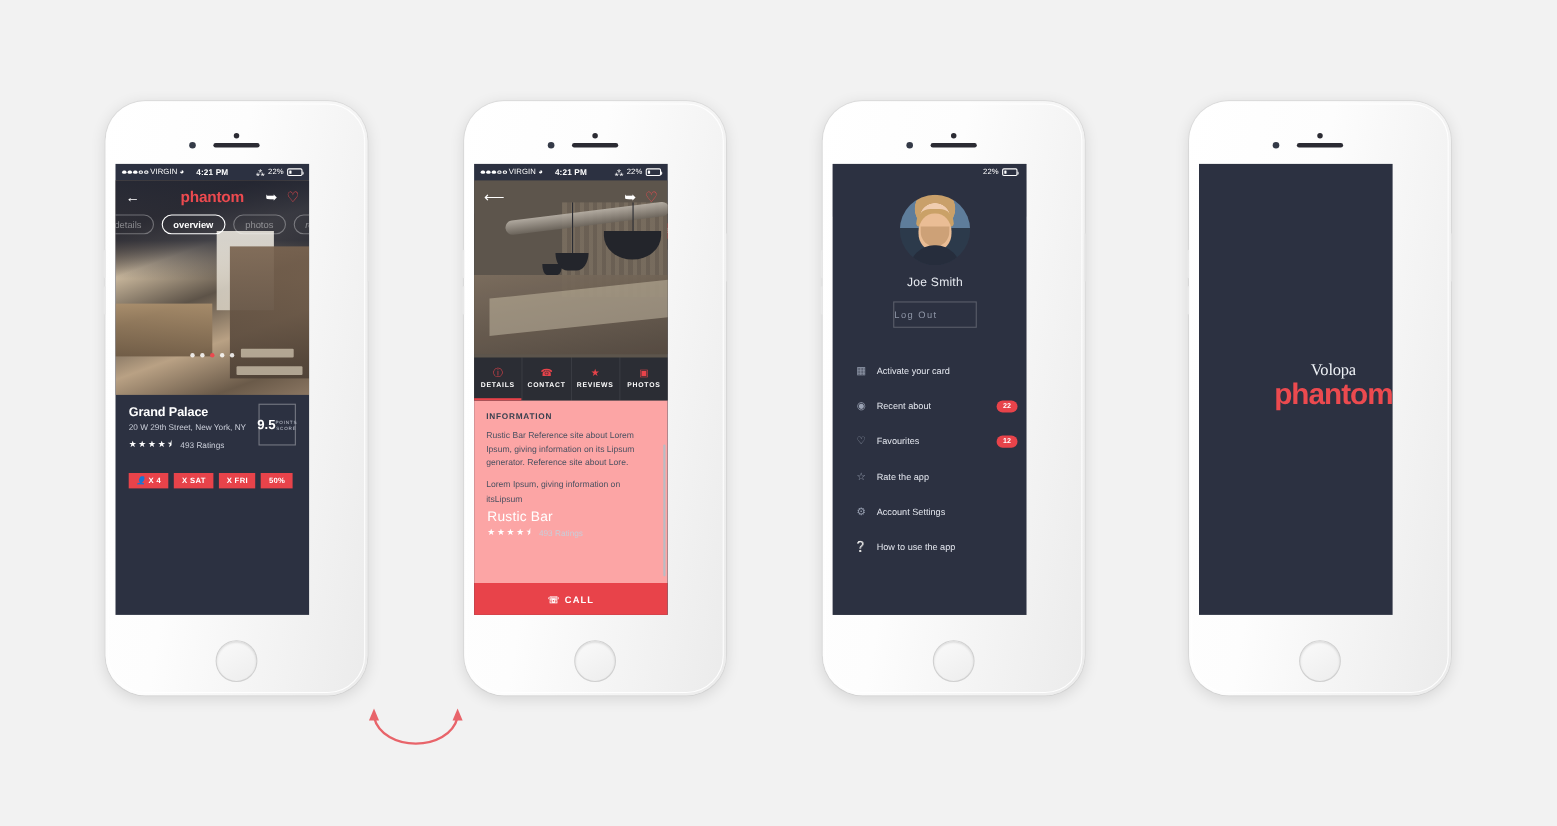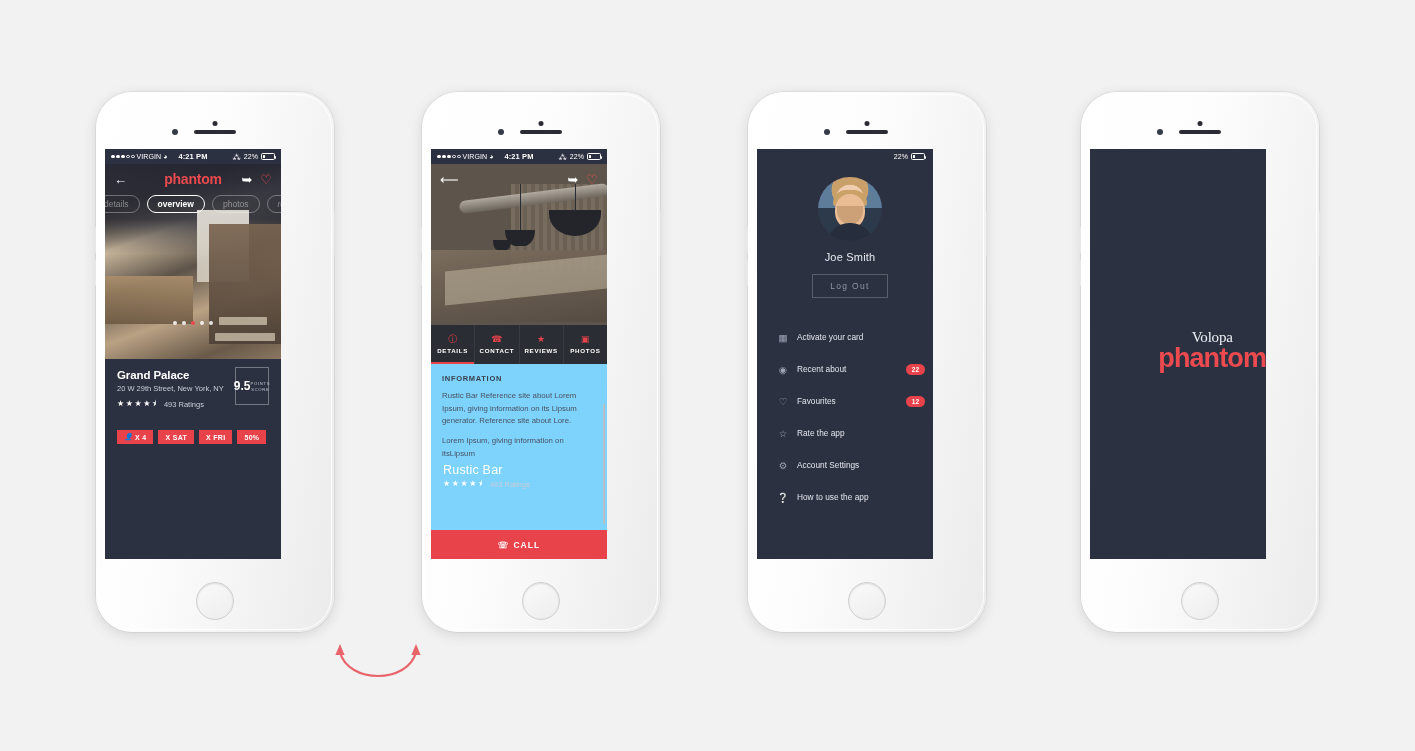--- a/index.html
+++ b/index.html
@@ -188,21 +188,21 @@
   .tab{ flex:1; display:flex; flex-direction:column; align-items:center;
         justify-content:center; gap:3px; position:relative;
         border-right:1px solid rgba(255,255,255,.07); }
   .tab:last-child{ border-right:0; }
   .tab .ti{ font-size:9px; color:#e8434a; line-height:1; }
   .tab .tl{ font-size:6.2px; letter-spacing:.7px; color:#ffffff; font-weight:bold; }
   .tab.active::after{ content:""; position:absolute; left:0; right:0; bottom:0;
                       height:2px; background:#e8434a; }
 
   .p2-body{ position:absolute; top:215px; left:0; right:0; bottom:29px;
-            background:#7dd3fc; overflow:hidden; }
+            background:#fca5a5; overflow:hidden; }
   .p2-badges{ display:flex; gap:4px; padding:9px 8px 10px; background:#2c3141; }
   .p2-badges .badge{ font-size:6.5px; padding:3px 6px; }
   .p2-text{ padding:10px 11px 0; }
   .sec-h-dark{ font-size:7.5px; font-weight:bold; color:#39404f; letter-spacing:.7px; }
   .p2-p{ font-size:7.8px; color:#4a5161; line-height:1.62; margin-top:7px; }
   .scrollbar{ position:absolute; right:2px; top:40px; width:2px; height:120px;
               background:#b9bdc4; border-radius:2px; }
   .callbar{
     position:absolute; left:0; right:0; bottom:0; height:29px; background:#e8434a;
     color:#fff; font-size:8.5px; font-weight:bold; letter-spacing:1px;
@@ -248,21 +248,21 @@
              width:26px; height:18px; border-radius:0 0 13px 13px;
              background:#b58a5e; opacity:.55; }
   .av-body{ position:absolute; left:50%; bottom:-4px; transform:translateX(-50%);
             width:46px; height:22px; border-radius:22px 22px 0 0; background:#262d3c; }
   .av-name{ text-align:center; color:#e7eaf0; font-size:11px; margin-top:10px;
             letter-spacing:.2px; }
   .logout{
     display:block; margin:11px auto 0; width:76px; padding:6px 0;
     border:1px solid rgba(255,255,255,.22); background:transparent;
     color:#8e95a6; font-size:8.5px; letter-spacing:1.3px;
-    font-family:"Liberation Sans", sans-serif; cursor:pointer; text-align:center;
+    font-family:"Liberation Sans", sans-serif; cursor:pointer; text-align:left;
   }
   .menu{ margin-top:23px; }
   .mitem{ display:flex; align-items:center; height:32px; padding:0 18px;
           position:relative; cursor:pointer; }
   .mico{ width:16px; color:#9aa2b3; font-size:9.5px; text-align:center; }
   .mlbl{ color:#e3e6ee; font-size:8.3px; margin-left:6px; }
   .mbadge{ margin-left:auto; background:#e8434a; color:#fff; font-size:6.5px;
            font-weight:bold; border-radius:8px; padding:2px 6px; min-width:19px;
            text-align:center; }
 

